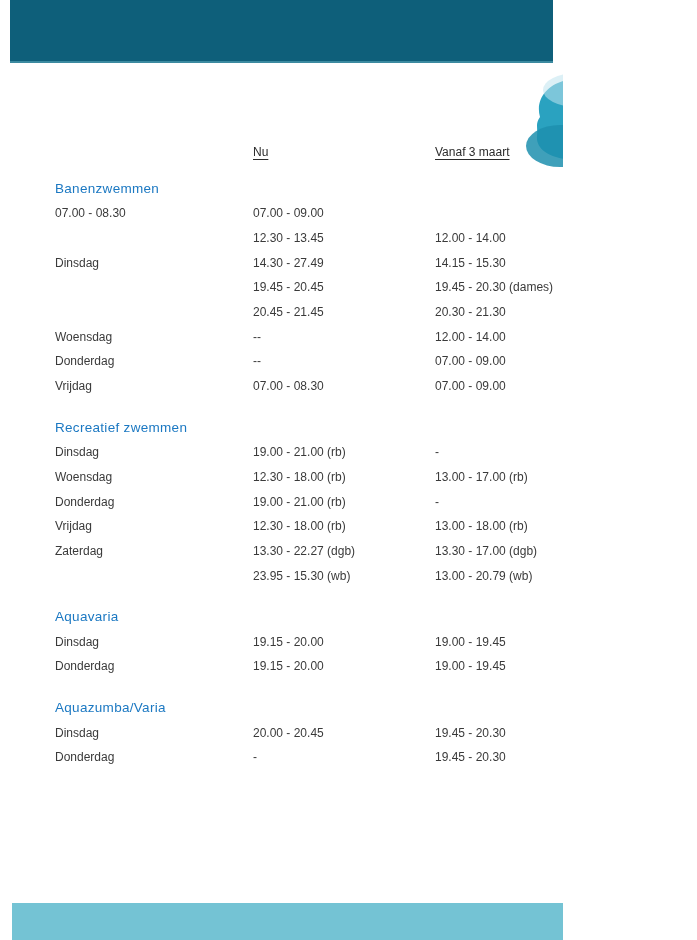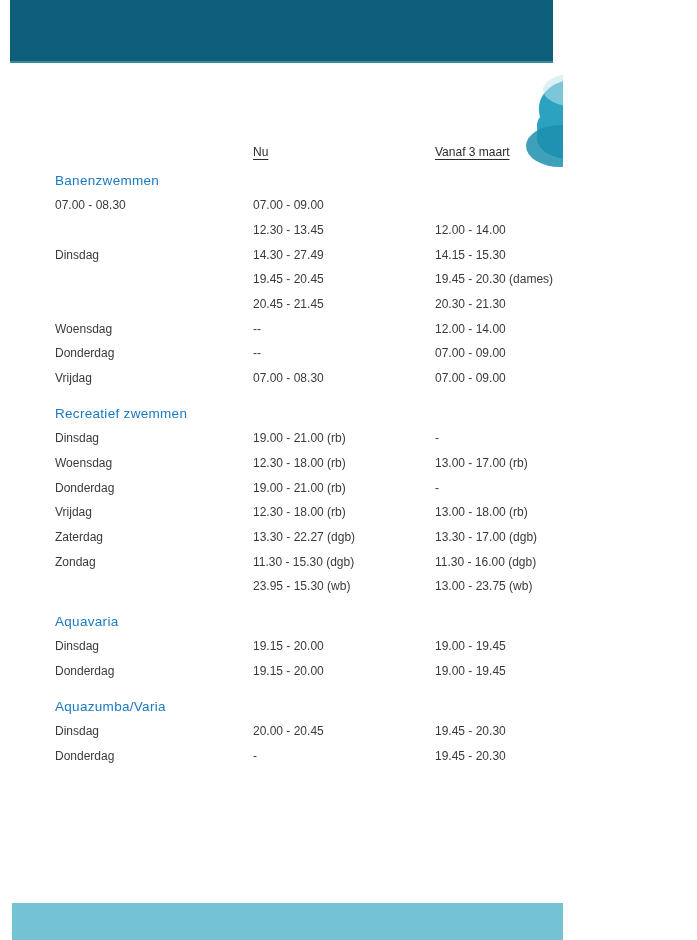--- a/index.html
+++ b/index.html
@@ -39,22 +39,22 @@
     display: grid;
     grid-template-columns: 198px 182px auto;
     line-height: 24.65px;
     font-size: 12px;
   }
   .col-header {
     text-decoration: underline;
     text-underline-offset: 3px;
     color: #2b2b2b;
   }
-  .section { margin-top: 4px; }
-  .section + .section { margin-top: 11px; }
+  .section { margin-top: 12px; }
+  .section + .section { margin-top: 17px; }
   .section-title {
     color: #1b78c2;
     font-size: 13.5px;
     line-height: 24.65px;
     letter-spacing: 0.3px;
   }
   .cell { white-space: nowrap; }
 </style>
 </head>
 <body>
@@ -146,28 +146,23 @@
             <div class="cell">Vrijdag</div>
             <div class="cell">12.30 - 18.00 (rb)</div>
             <div class="cell">13.00 - 18.00 (rb)</div>
           </div>
           <div class="row">
             <div class="cell">Zaterdag</div>
             <div class="cell">13.30 - 22.27 (dgb)</div>
             <div class="cell">13.30 - 17.00 (dgb)</div>
           </div>
           <div class="row">
-            <div class="cell">Zondag</div>
-            <div class="cell">11.30 - 15.30 (dgb)</div>
-            <div class="cell">11.30 - 16.00 (dgb)</div>
-          </div>
-          <div class="row">
             <div class="cell"></div>
             <div class="cell">23.95 - 15.30 (wb)</div>
-            <div class="cell">13.00 - 23.75 (wb)</div>
+            <div class="cell">13.00 - 20.79 (wb)</div>
           </div>
         </div>
         <div class="section">
           <div class="section-title">Aquavaria</div>
           <div class="row">
             <div class="cell">Dinsdag</div>
             <div class="cell">19.15 - 20.00</div>
             <div class="cell">19.00 - 19.45</div>
           </div>
           <div class="row">

